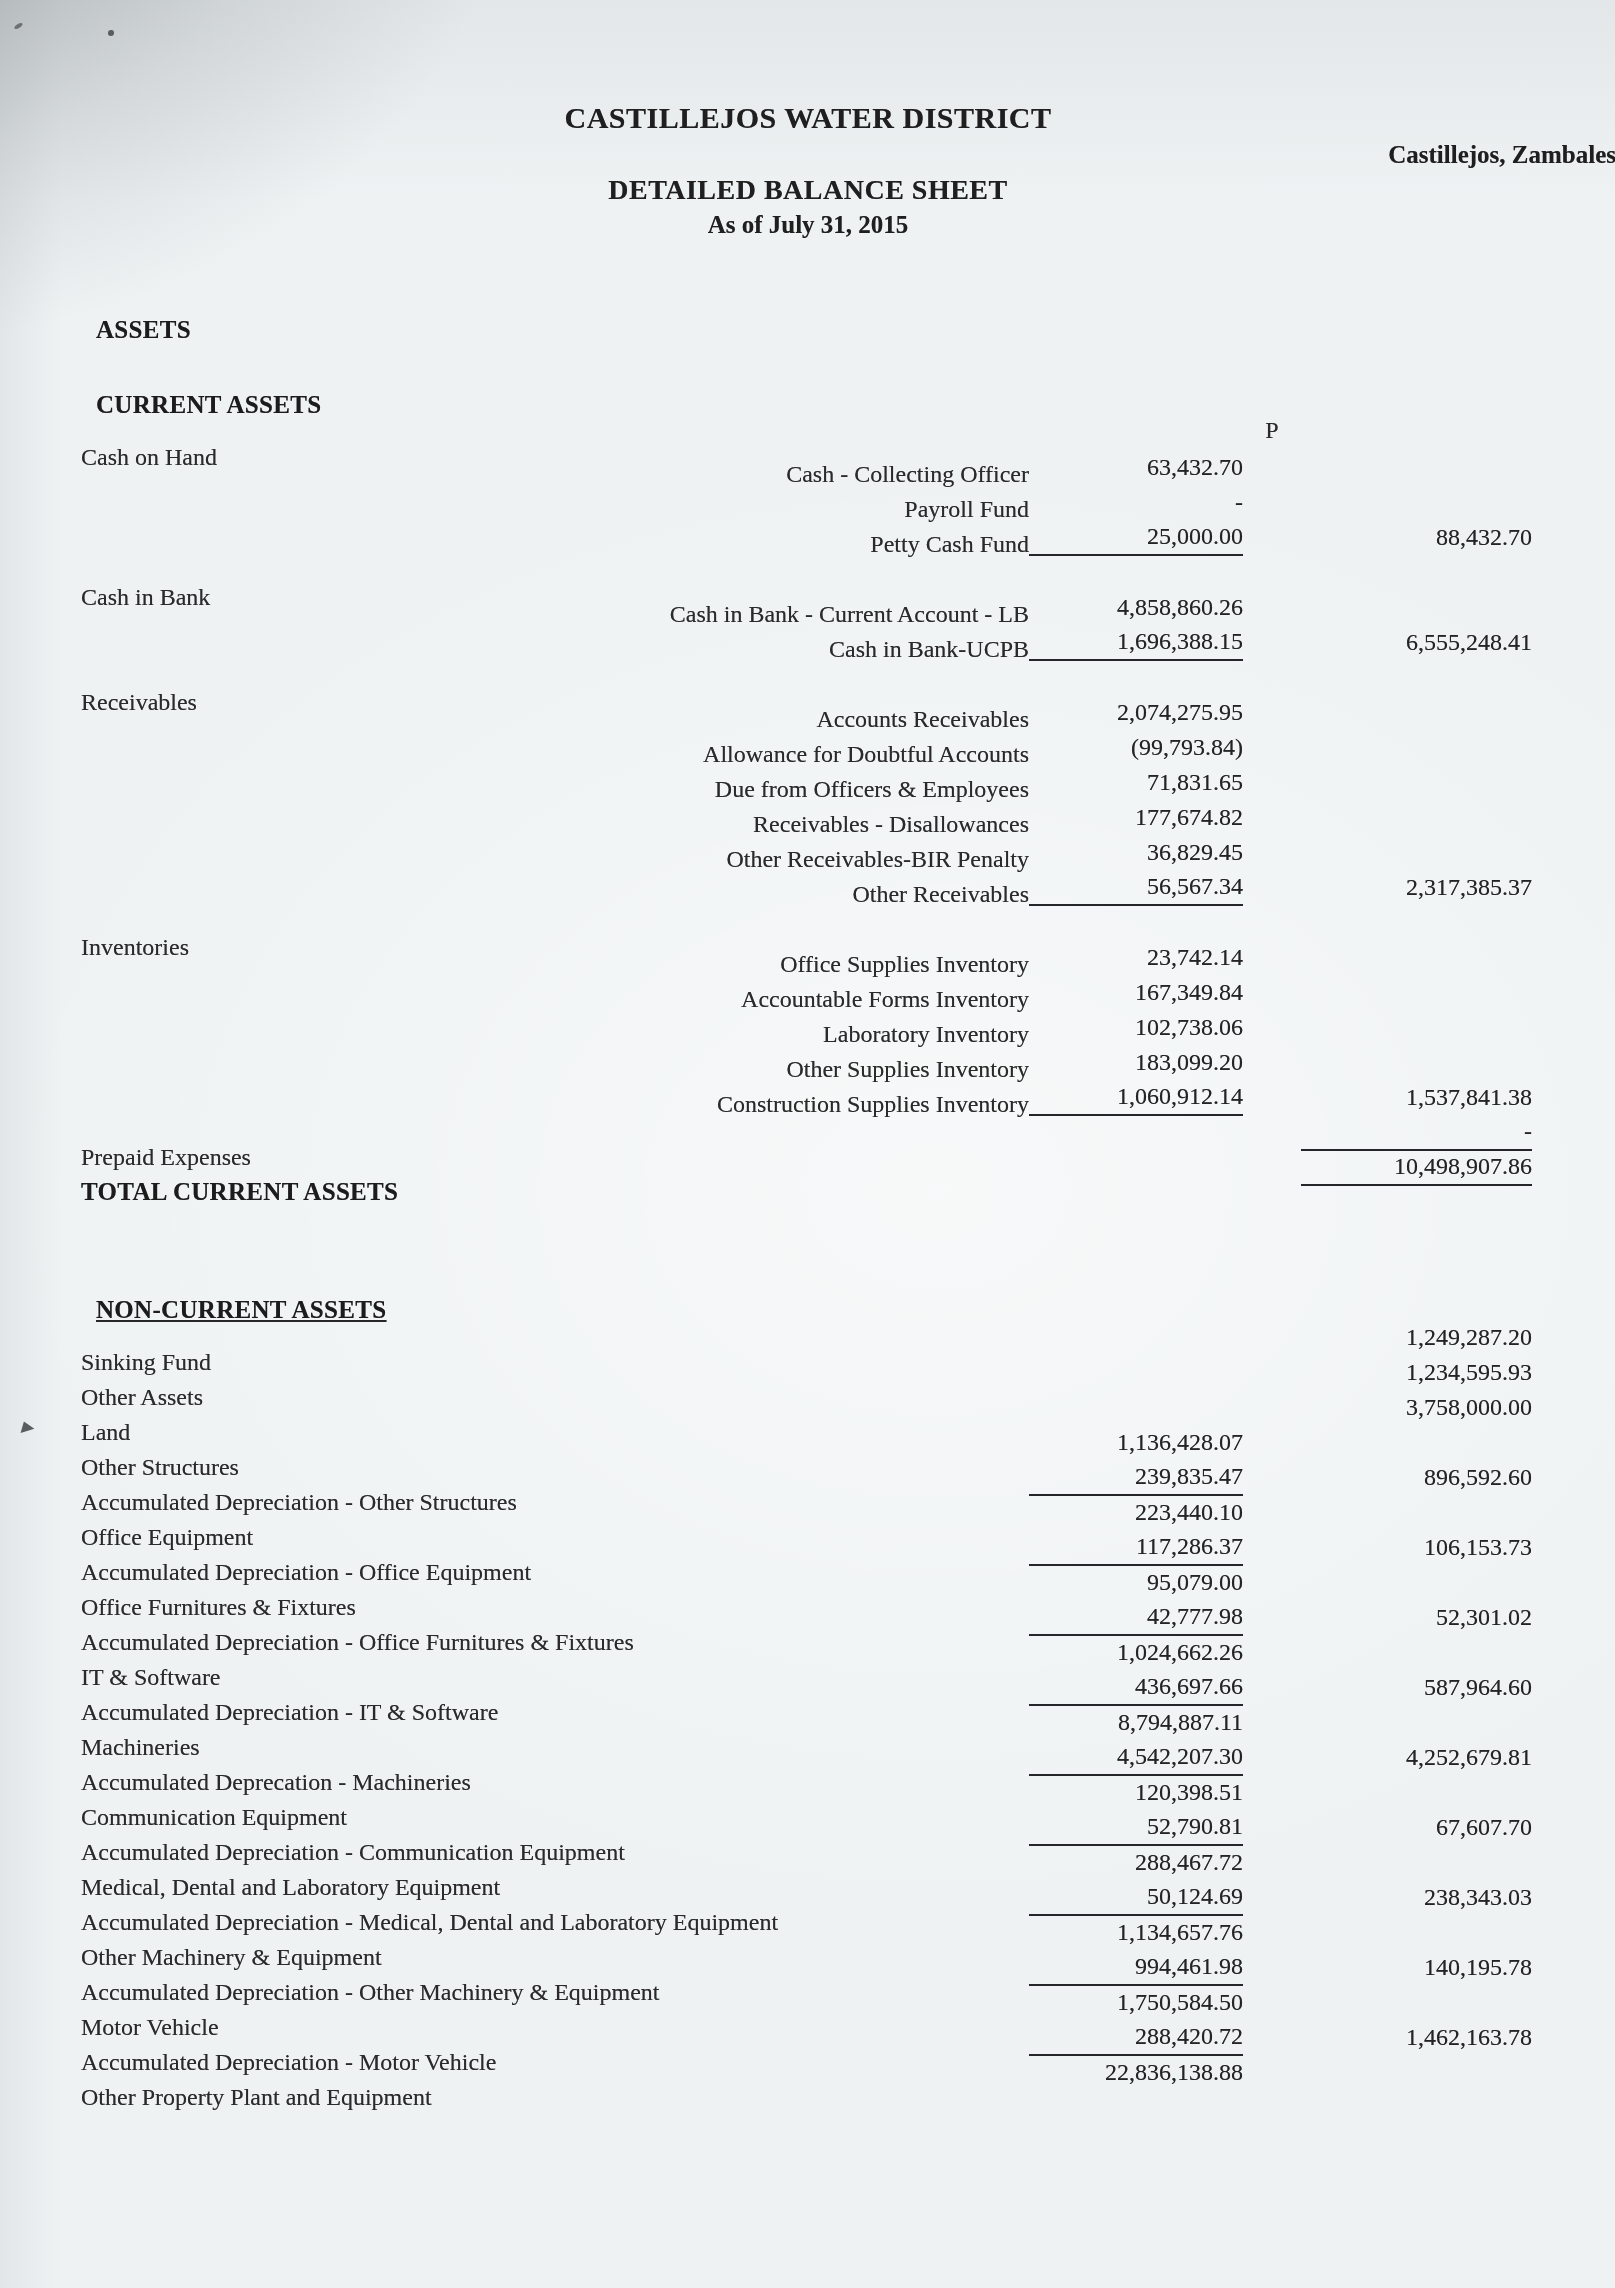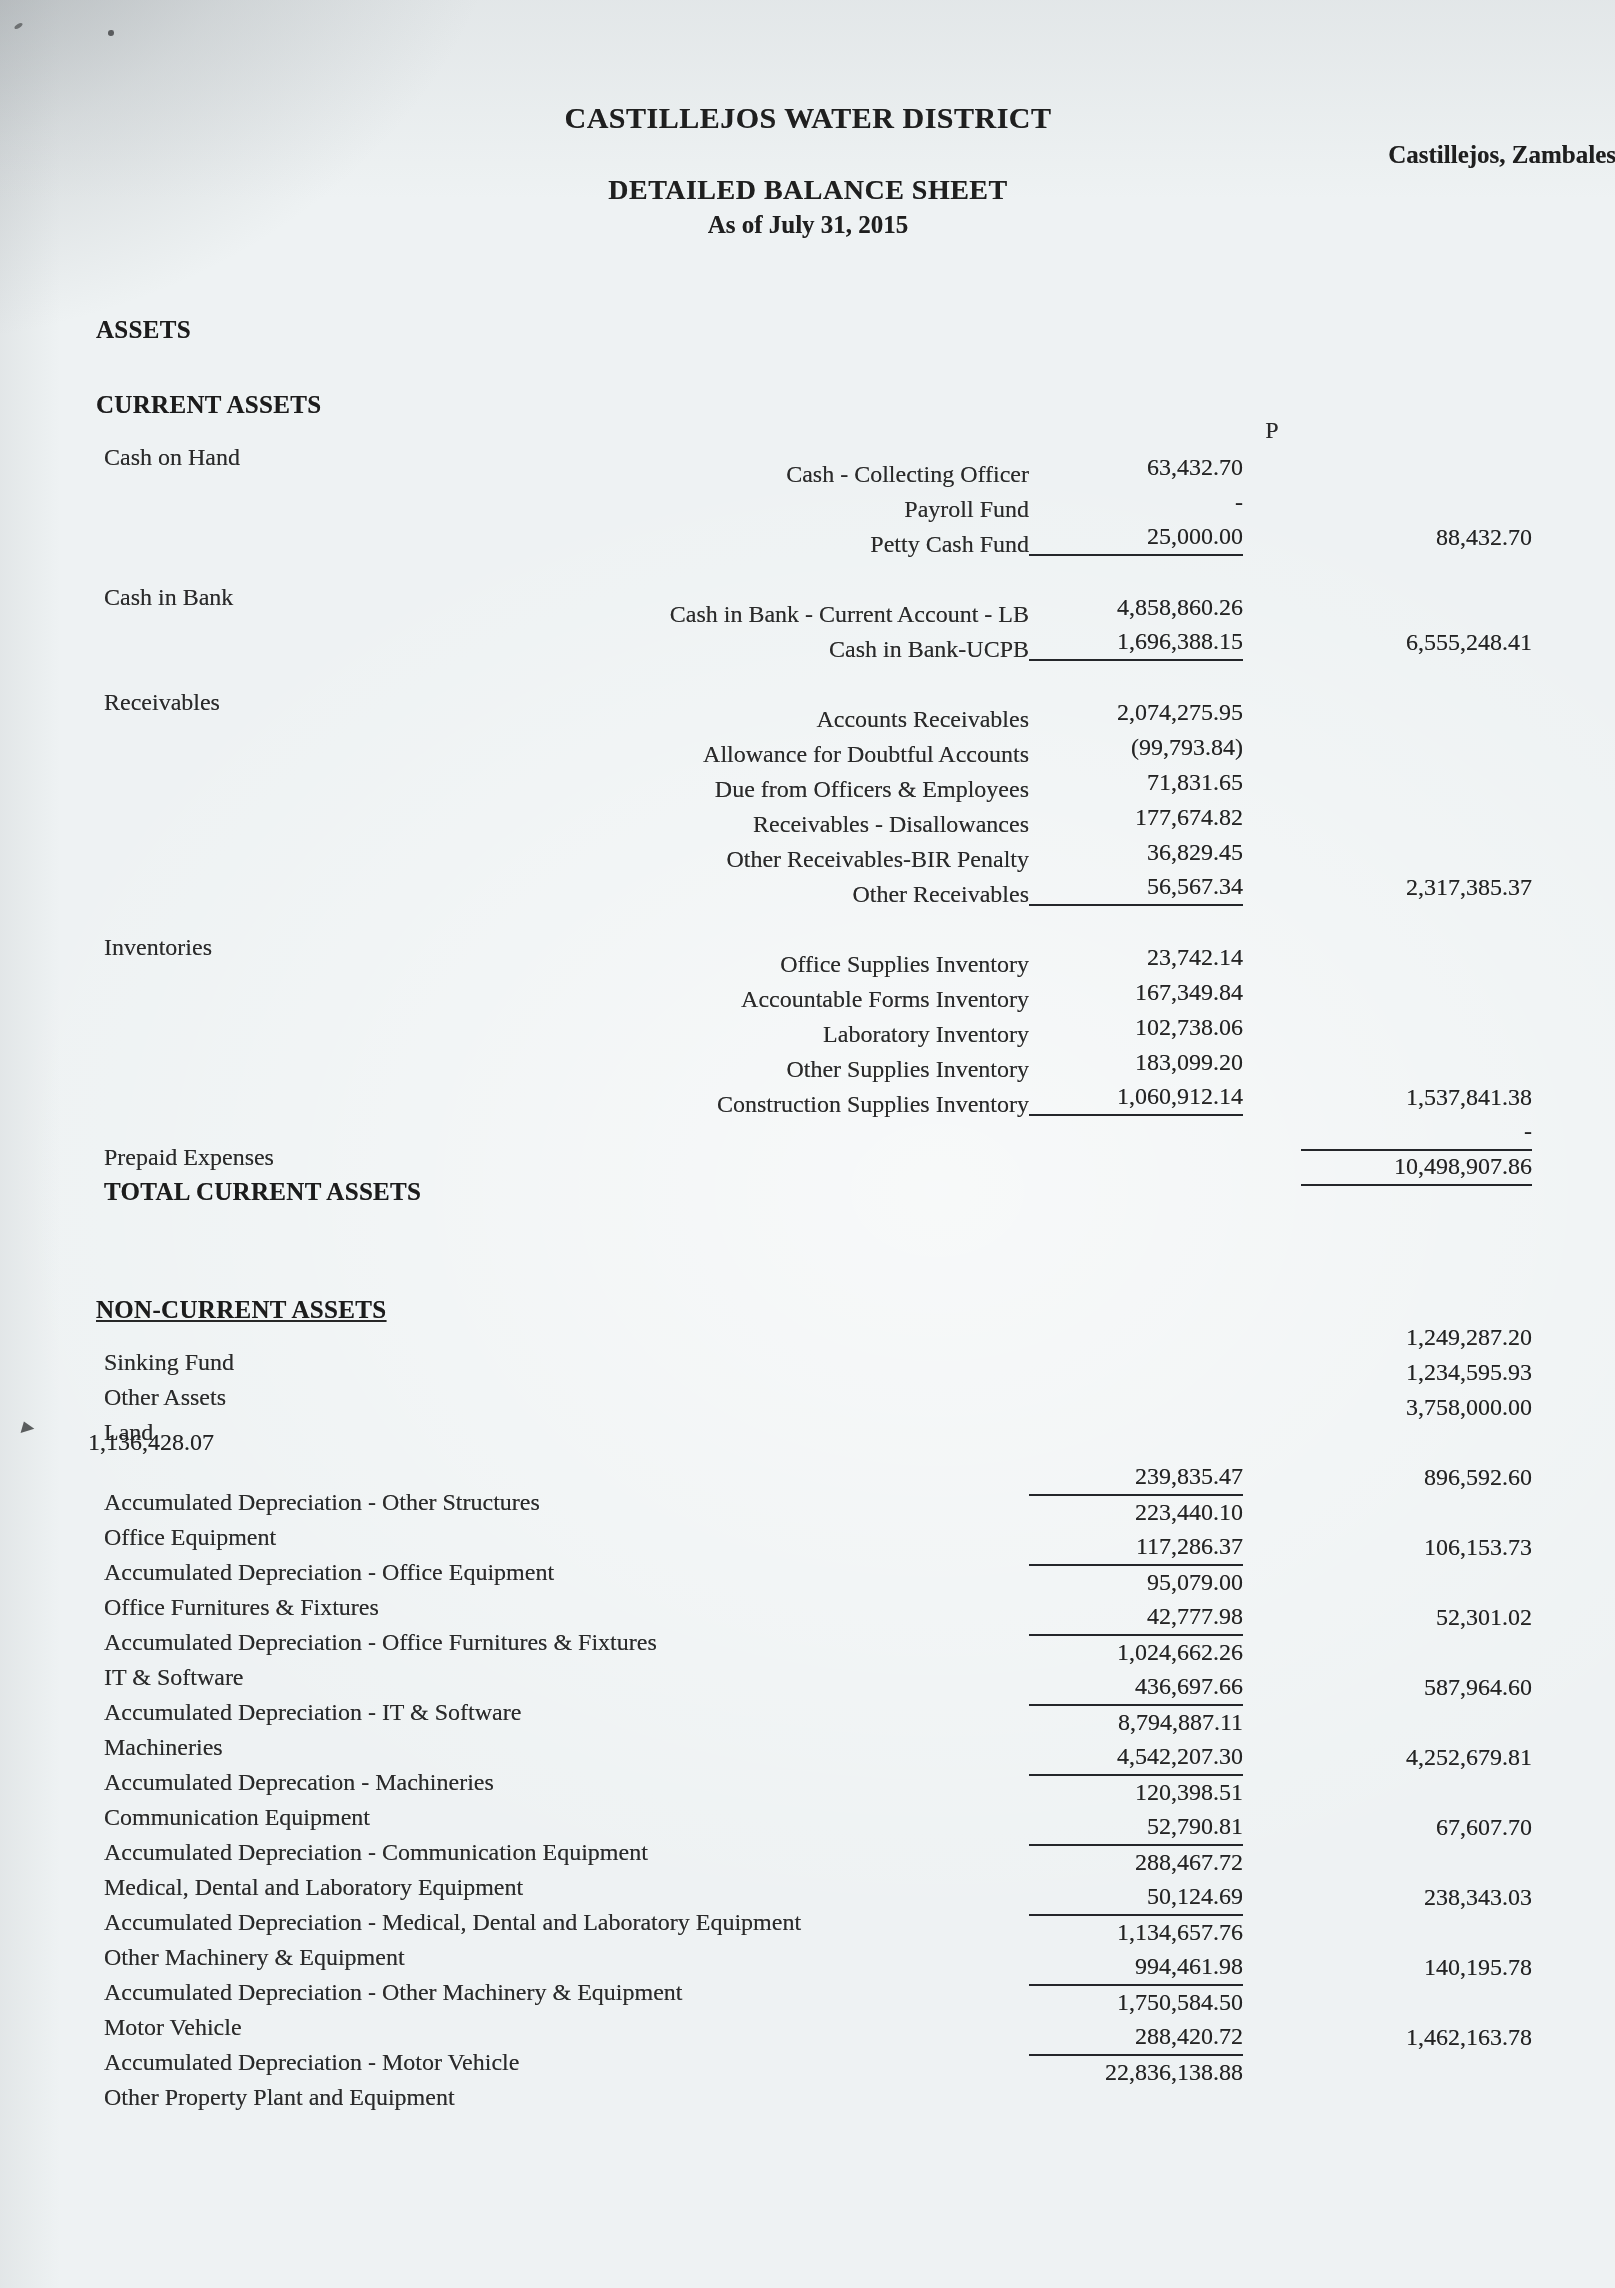--- a/index.html
+++ b/index.html
@@ -27,21 +27,21 @@
   .hdr .org {font-size:30px;line-height:40px;letter-spacing:0.5px;margin-top:28px;}
   .hdr .loc {font-size:25px;line-height:34px;text-align:right;}
   .hdr .ttl {font-size:28px;line-height:36px;letter-spacing:0.5px;}
   .hdr .asof{font-size:25px;line-height:34px;}
   
   .rows{margin-top:0;}
   .row{display:flex;height:35px;padding-right:84px;align-items:center;}
   .cell{white-space:nowrap;}
   .label{flex:1;font-size:24px;color:#2a2a2a;overflow:hidden;}
   .lvl0 > .label{padding-left:96px;}
-  .lvl1 > .label{padding-left:104px;margin-top:35px;}
+  .lvl1 > .label{padding-left:81px;margin-top:35px;}
   .lvl2 > .label{padding-left:277px;text-align:right;}
   .row.bold > .label{font-weight:bold;color:#1c1c1c;font-size:25px;letter-spacing:0.3px;}
   .amt{font-size:24px;color:#242424;height:100%;display:flex;align-items:center;justify-content:flex-end;transform:translateY(-7px);}
   .col1{width:214px;}
   .col2{width:231px;}
   .cur{width:58px;height:100%;display:flex;align-items:center;justify-content:center;font-size:24px;color:#2a2a2a;transform:translateY(-9px);}
   .u1{border-bottom:2px solid #24262a;}
   .u2{border-bottom:2px solid #24262a;}
 </style>
 </head>
@@ -222,20 +222,21 @@
         <div class="cell cur"></div>
         <div class="cell amt col2">1,234,595.93</div>
       </div>
       <div class="row lvl1">
         <div class="cell label">Land</div>
         <div class="cell amt col1"></div>
         <div class="cell cur"></div>
         <div class="cell amt col2">3,758,000.00</div>
       </div>
       <div class="row lvl1">
+        <div class="cell label">Other Structures</div>
         <div class="cell amt col1">1,136,428.07</div>
         <div class="cell cur"></div>
         <div class="cell amt col2"></div>
       </div>
       <div class="row lvl1">
         <div class="cell label">Accumulated Depreciation - Other Structures</div>
         <div class="cell amt col1 u1">239,835.47</div>
         <div class="cell cur"></div>
         <div class="cell amt col2">896,592.60</div>
       </div>

